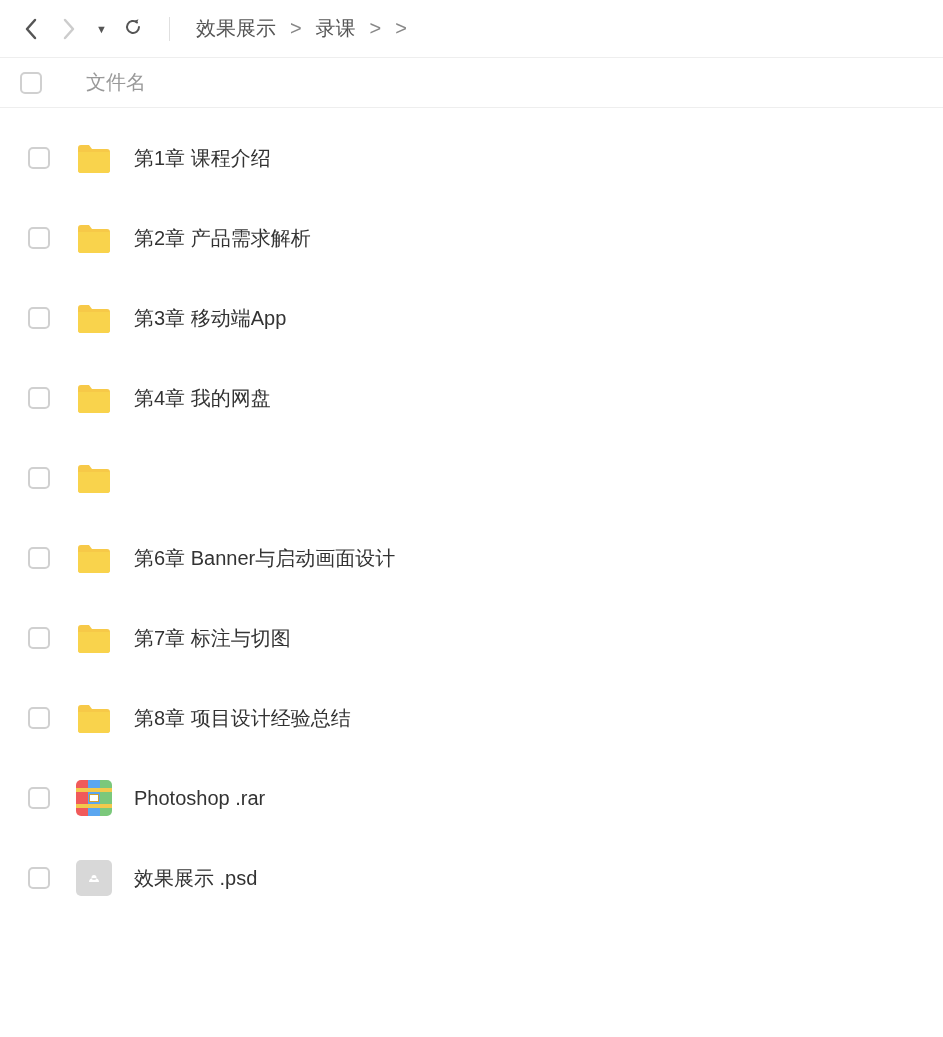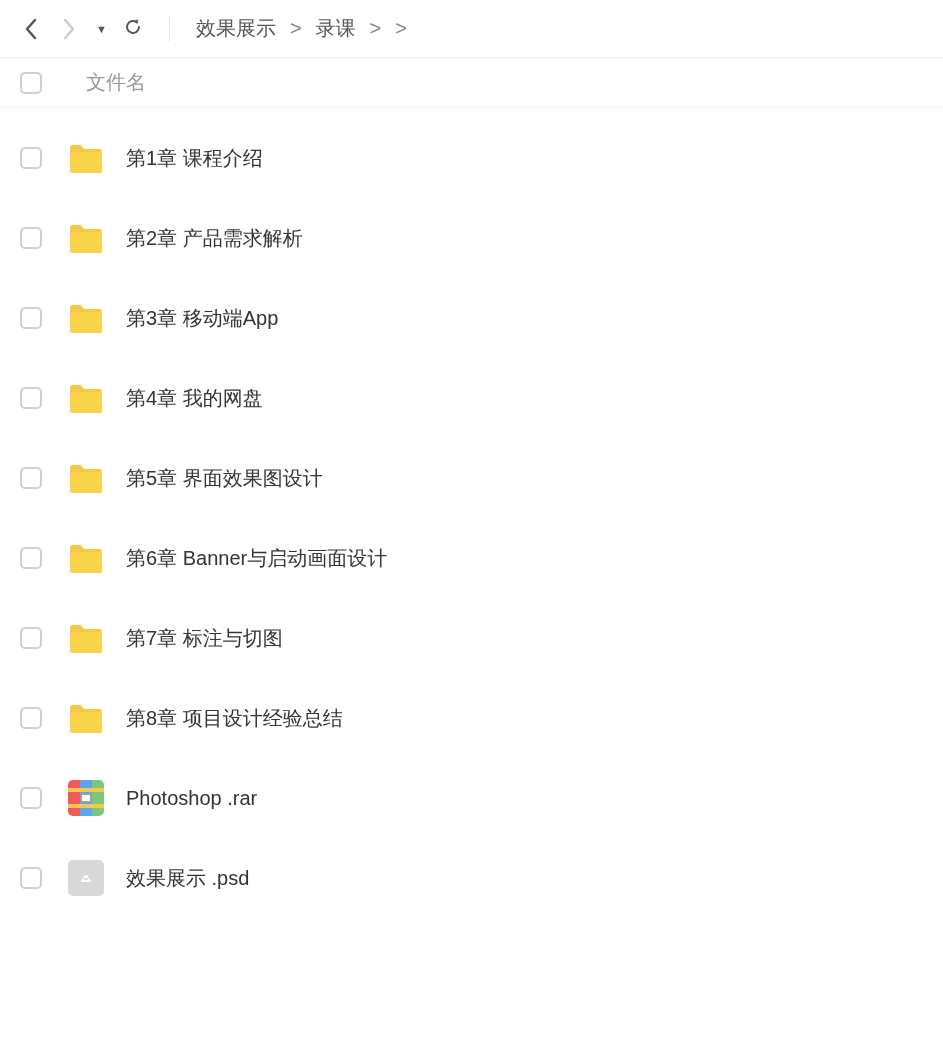--- a/index.html
+++ b/index.html
@@ -9,21 +9,21 @@
     .nav-btn.disabled { color: #ccc; }
     .dropdown-toggle { color: #555; font-size: 11px; cursor: pointer; }
     .reload-btn { color: #555; cursor: pointer; }
     .divider { width: 1px; height: 24px; background: #e0e0e0; margin: 0 10px; }
     .breadcrumb { display: flex; align-items: center; gap: 14px; font-size: 20px; color: #555; }
     .crumb { cursor: pointer; }
     .sep { color: #888; }
     .header-row { display: flex; align-items: center; height: 50px; padding: 0 20px; border-bottom: 1px solid #eee; gap: 14px; }
     .checkbox { width: 22px; height: 22px; border: 2px solid #d0d0d0; border-radius: 5px; cursor: pointer; flex-shrink: 0; }
     .col-name { margin-left: 30px; font-size: 20px; color: #999; }
-    .file-list { padding: 10px 0; }
+    .file-list { padding: 10px 8px; }
     .file-row { display: flex; align-items: center; height: 80px; padding: 0 20px; }
     .file-icon { width: 36px; height: 36px; margin-left: 26px; flex-shrink: 0; }
     .file-name { margin-left: 22px; font-size: 20px; color: #333; }
     .folder-svg { width: 36px; height: 36px; }
     .rar-icon { width: 36px; height: 36px; border-radius: 5px; background: linear-gradient(to right, #f05a5a 0%, #f05a5a 33%, #5aa6f0 33%, #5aa6f0 66%, #7bc87b 66%, #7bc87b 100%); position: relative; }
     .rar-icon::before, .rar-icon::after { content: ""; position: absolute; left: 0; right: 0; height: 4px; background: #f2c94c; }
     .rar-icon::before { top: 8px; }
     .rar-icon::after { bottom: 8px; }
     .rar-center { position: absolute; top: 50%; left: 50%; transform: translate(-50%,-50%); width: 10px; height: 8px; background: #fff; border: 1px solid #d0a030; }
     .psd-icon { width: 36px; height: 36px; background: #d8d8d8; border-radius: 5px; display: flex; align-items: center; justify-content: center; color: #fff; font-size: 14px; }
@@ -96,21 +96,20 @@
           <path d="M2 12 L34 12 L34 30 Q34 33 31 33 L5 33 Q2 33 2 30 Z" fill="#f9d34c"></path>
         </svg></div>
       <div class="file-name">第4章 我的网盘</div>
     </div>
     <div class="file-row">
       <div class="checkbox"></div>
       <div class="file-icon"><svg class="folder-svg" viewBox="0 0 36 36">
           <path d="M2 10 L2 30 Q2 33 5 33 L31 33 Q34 33 34 30 L34 12 Q34 9 31 9 L16 9 L13 5 L5 5 Q2 5 2 8 Z" fill="#f7c948"></path>
           <path d="M2 12 L34 12 L34 30 Q34 33 31 33 L5 33 Q2 33 2 30 Z" fill="#f9d34c"></path>
         </svg></div>
-      <div class="file-name">第5章 界面效果图设计</div>
     </div>
     <div class="file-row">
       <div class="checkbox"></div>
       <div class="file-icon"><svg class="folder-svg" viewBox="0 0 36 36">
           <path d="M2 10 L2 30 Q2 33 5 33 L31 33 Q34 33 34 30 L34 12 Q34 9 31 9 L16 9 L13 5 L5 5 Q2 5 2 8 Z" fill="#f7c948"></path>
           <path d="M2 12 L34 12 L34 30 Q34 33 31 33 L5 33 Q2 33 2 30 Z" fill="#f9d34c"></path>
         </svg></div>
       <div class="file-name">第6章 Banner与启动画面设计</div>
     </div>
     <div class="file-row">

